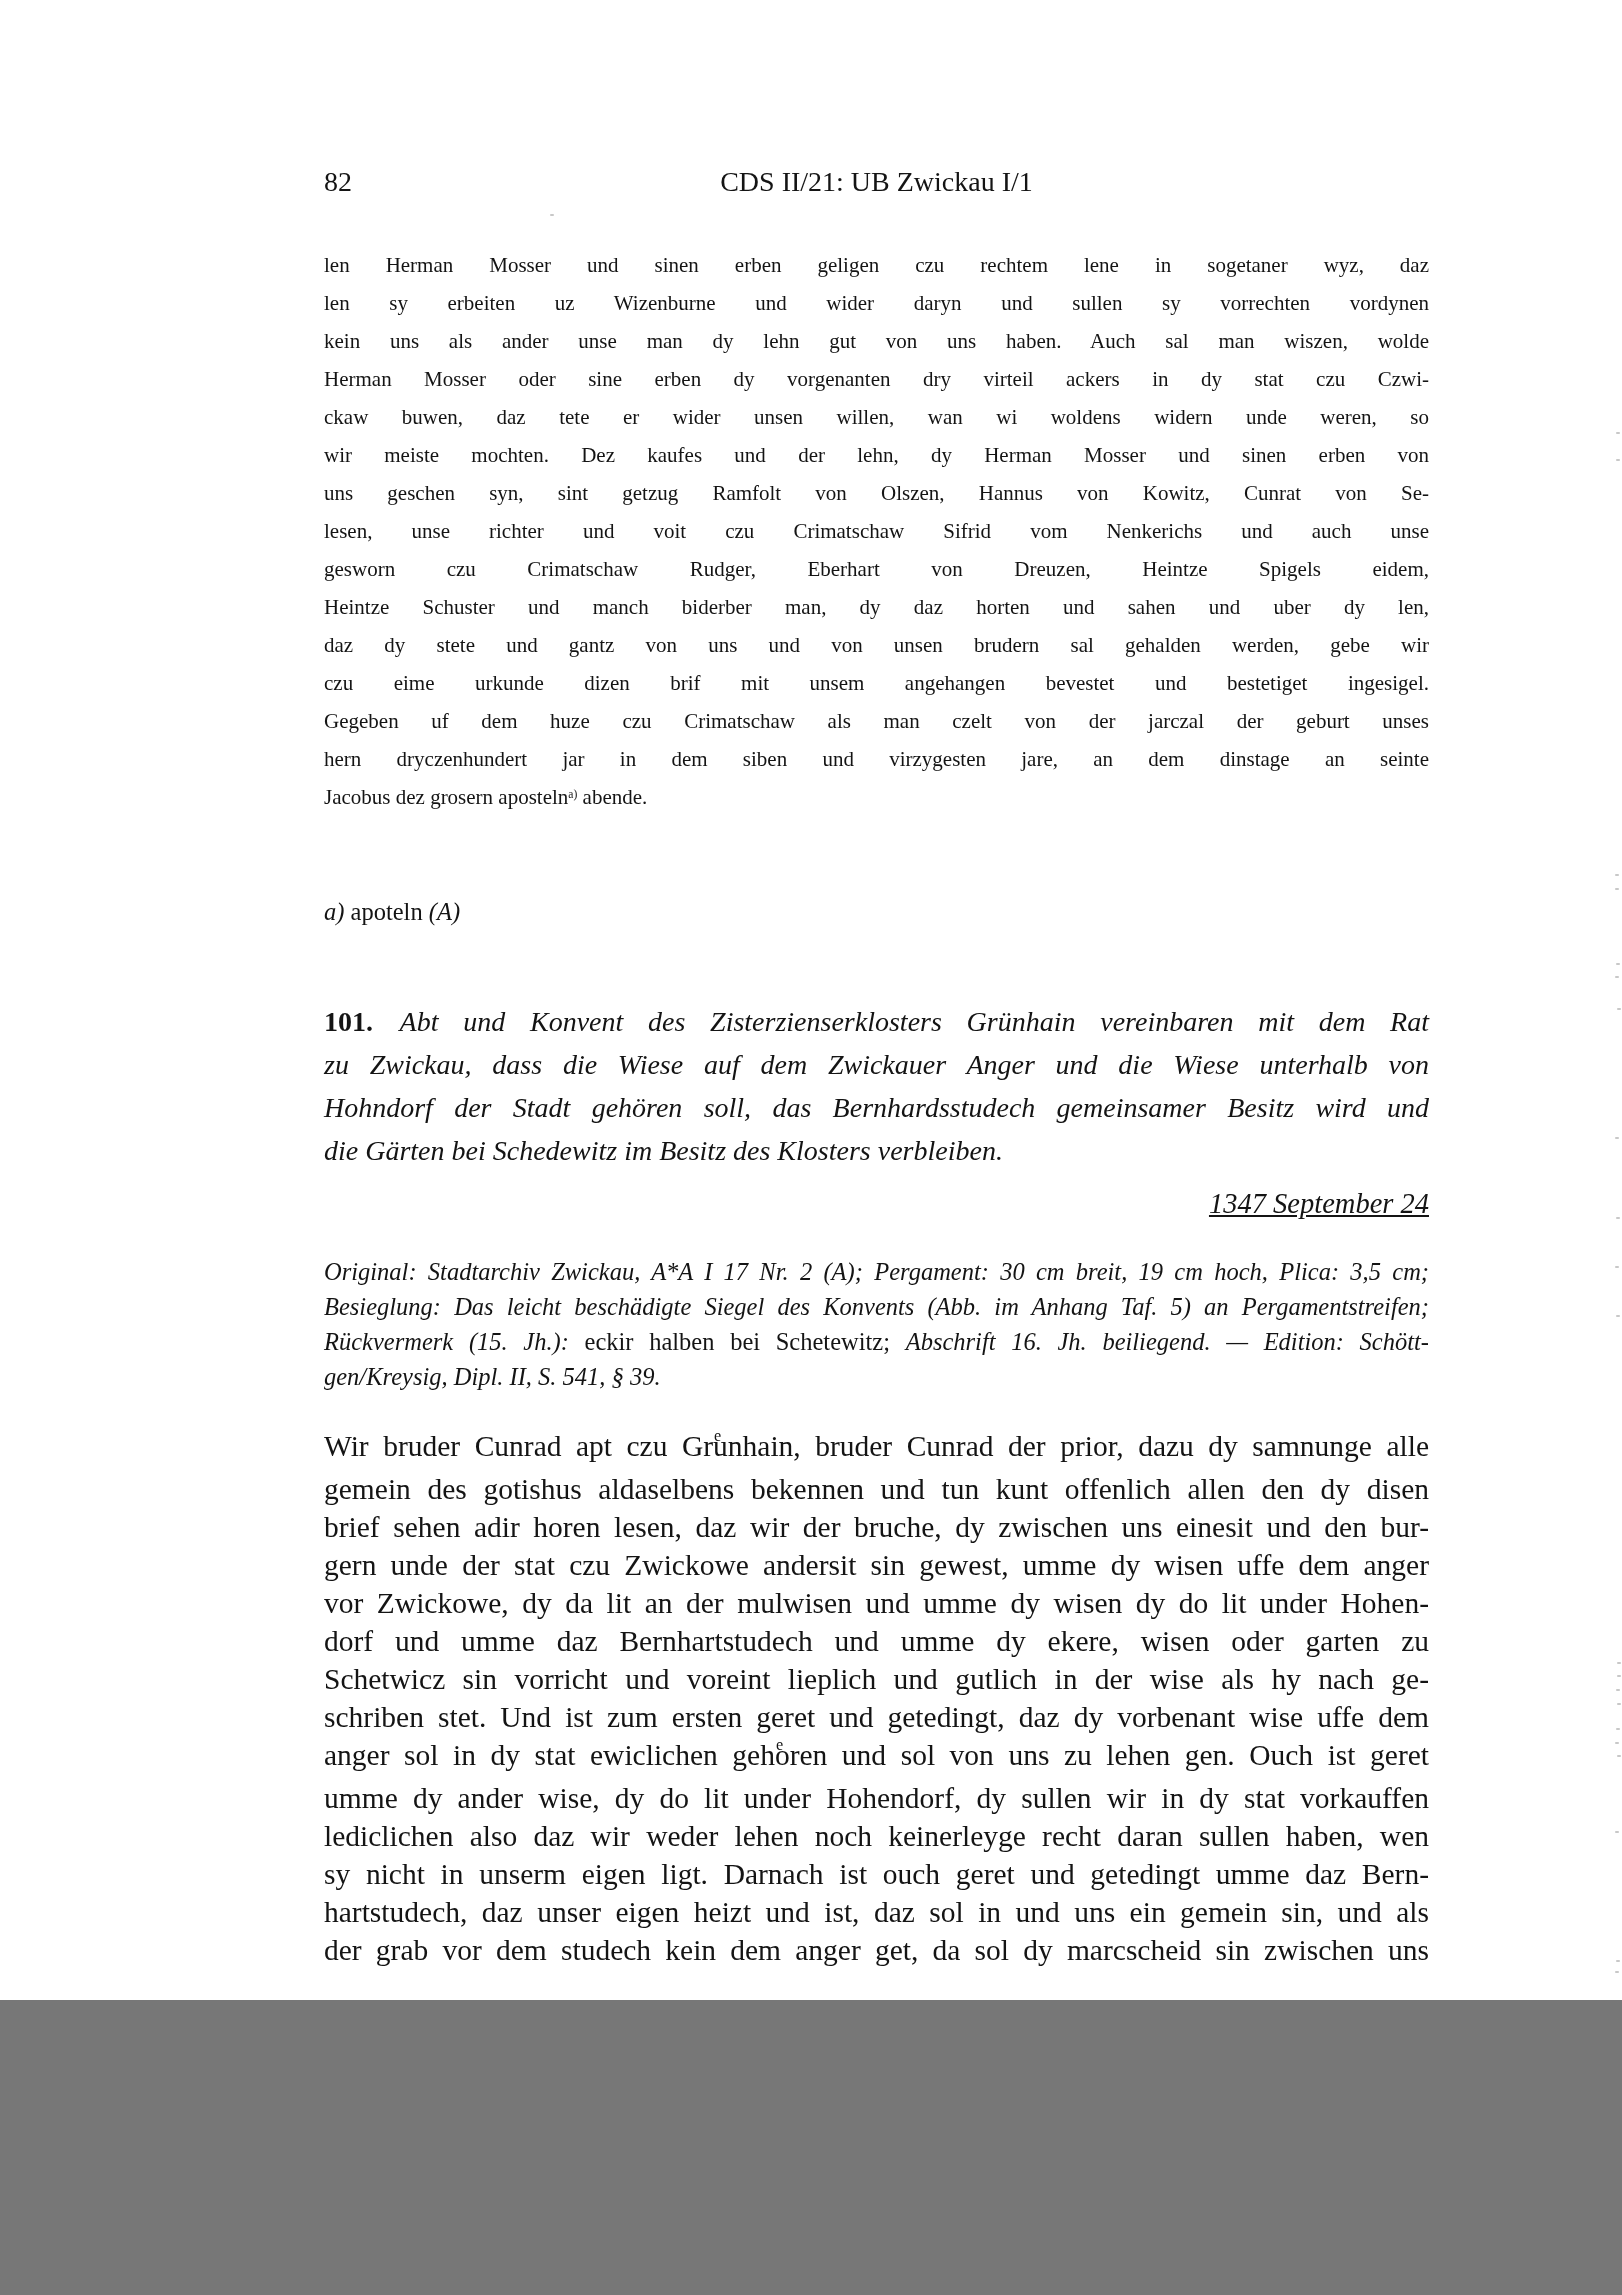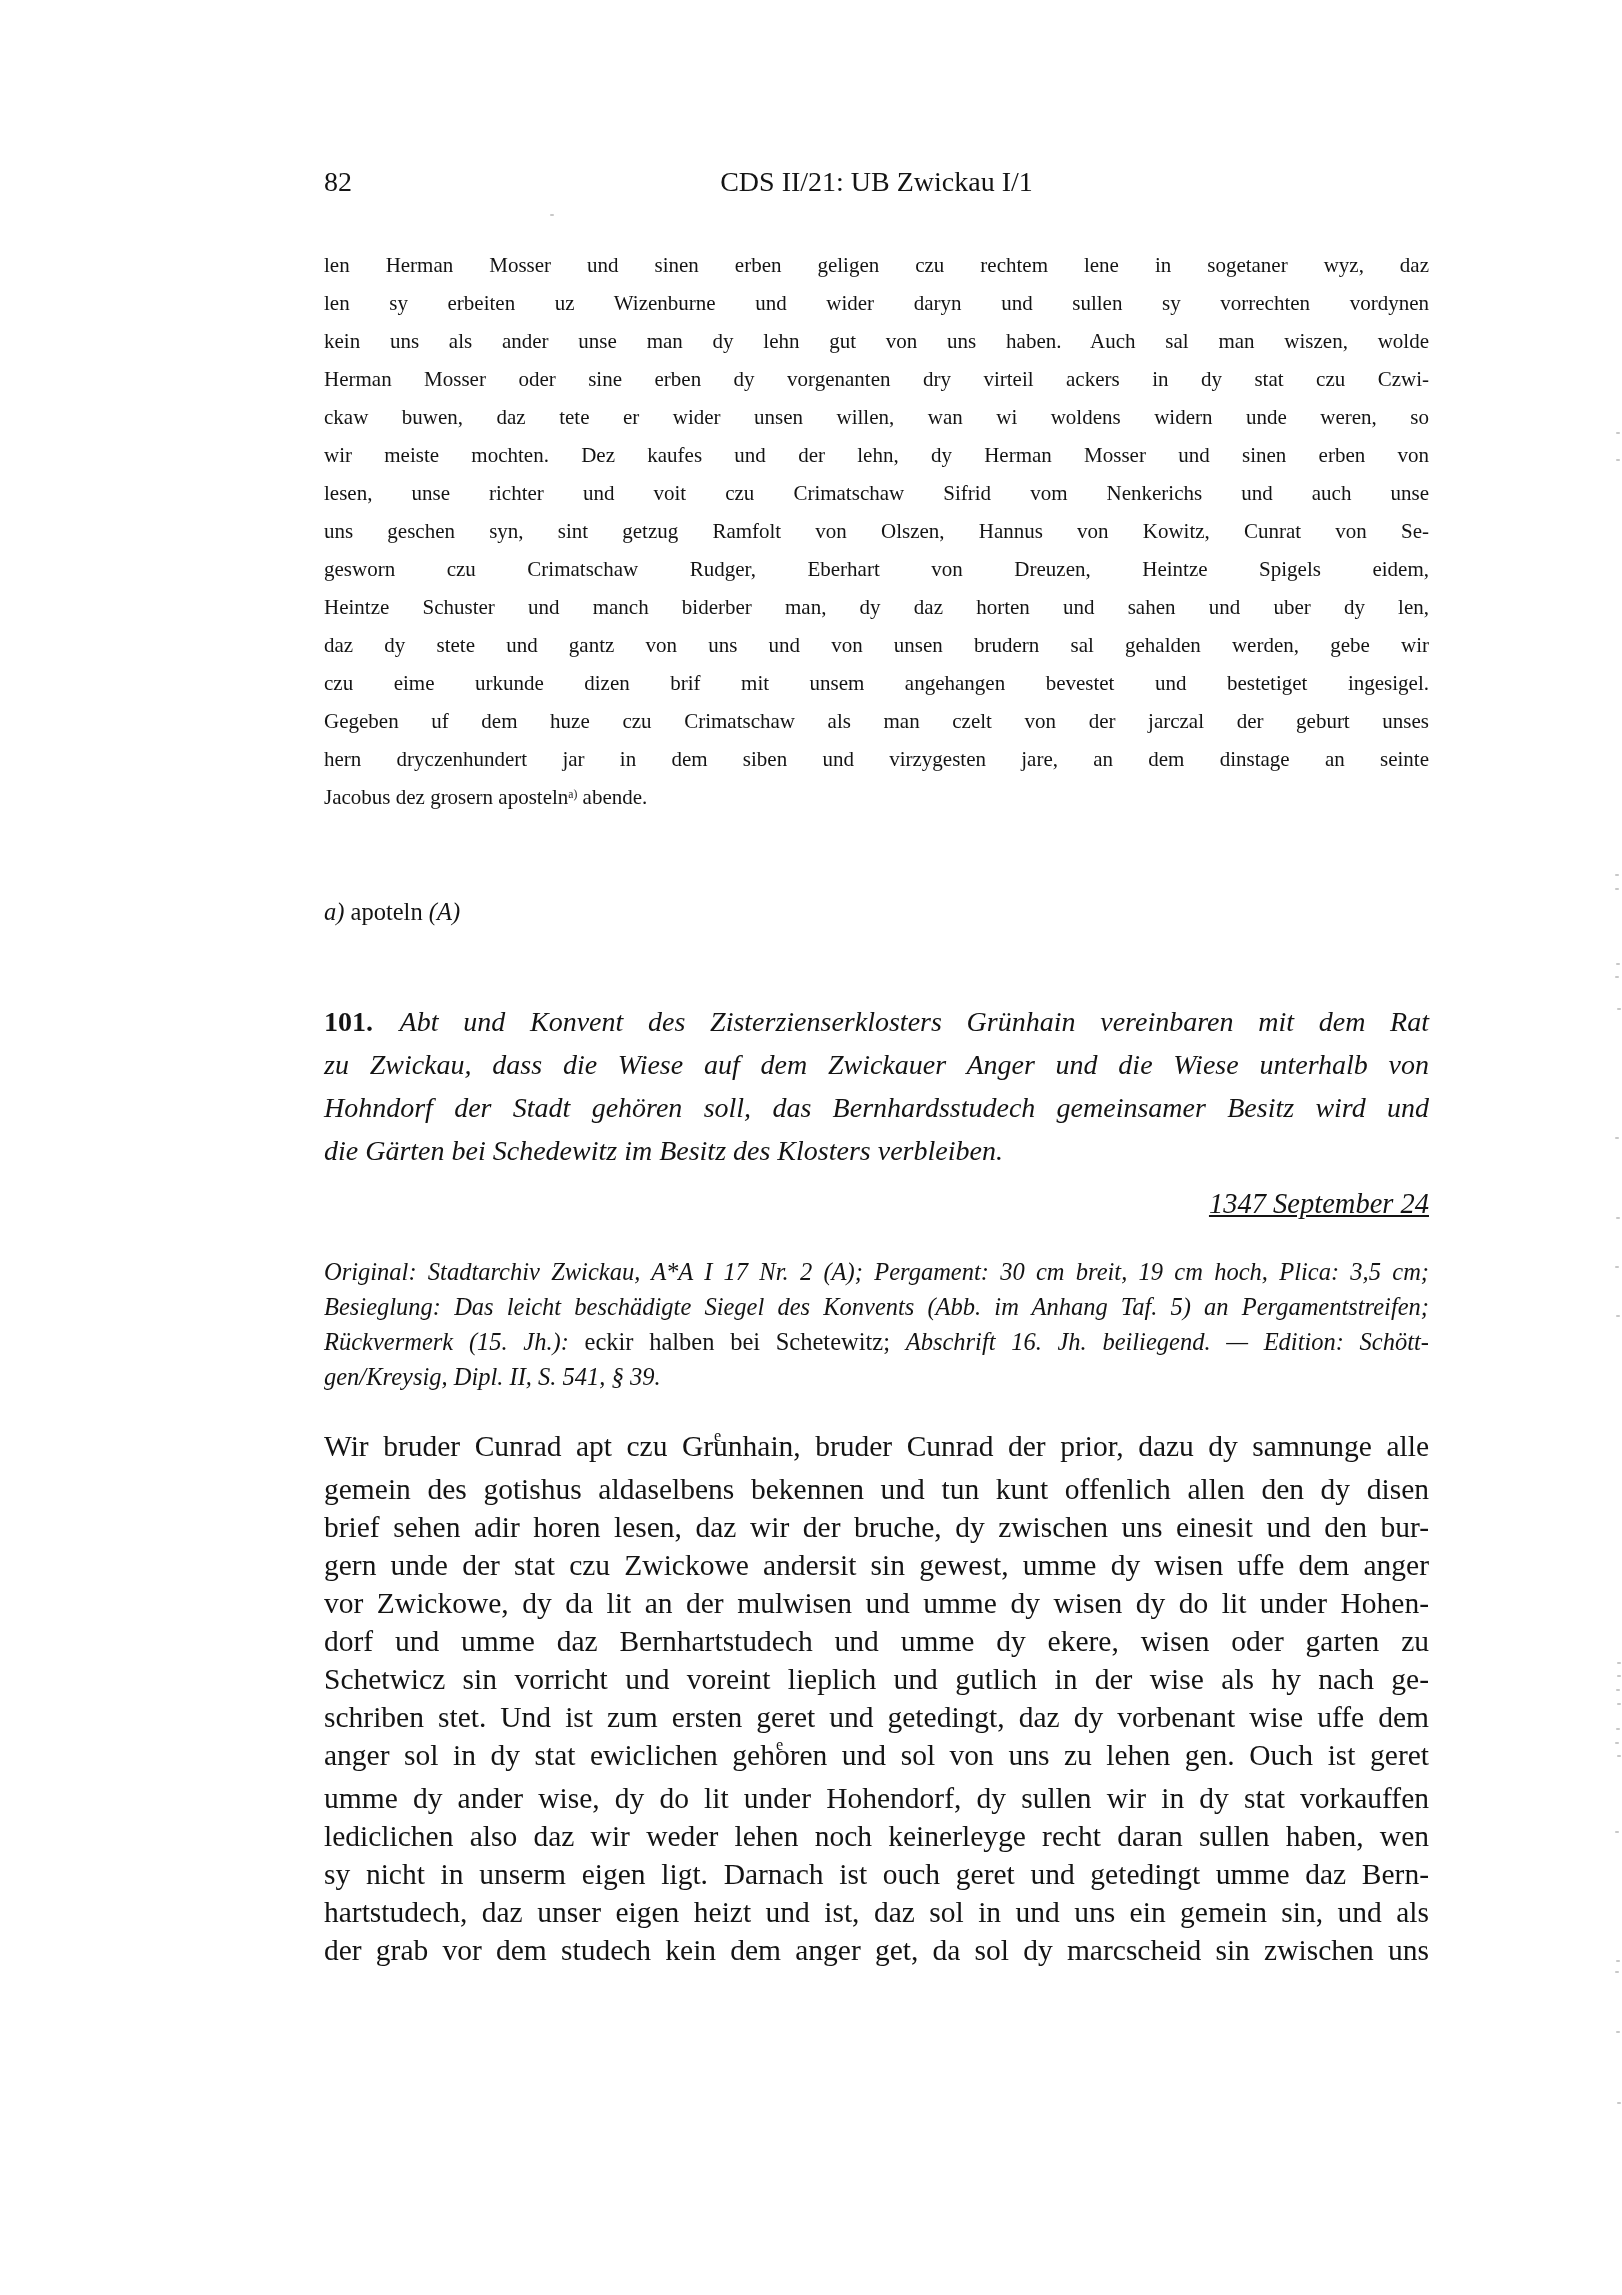--- a/index.html
+++ b/index.html
@@ -1,18 +1,18 @@
 <!DOCTYPE html>
 <html style="font-size:7.9px"><head>
 <meta charset="utf-8">
 <style>
   html,body{margin:0;padding:0;background:#777;}
   .page{
     position:relative;
-    width:1623px;height:2295px;
+    width:1623px;height:2000px;
     background:#ffffff;
     color:#141414;
     font-family:"Liberation Serif","DejaVu Serif",serif;
     overflow:hidden;
   }
   .abs{position:absolute;}
   
   .hdr-num{left:324px;top:165px;width:147px;font-size:28px;line-height:34px;text-align:left;}
   .hdr-title{left:324px;top:165px;width:1105px;font-size:28px;line-height:34px;text-align:center;}
   
@@ -45,22 +45,22 @@
   <div class="abs hdr-num">82</div>
   <div class="abs hdr-title">CDS II/21: UB Zwickau I/1</div>
 
   <div class="abs block par1 endleft">
       <div class="line">len Herman Mosser und sinen erben geligen czu rechtem lene in sogetaner wyz, daz</div>
       <div class="line">len sy erbeiten uz Wizenburne und wider daryn und sullen sy vorrechten vordynen</div>
       <div class="line">kein uns als ander unse man dy lehn gut von uns haben. Auch sal man wiszen, wolde</div>
       <div class="line">Herman Mosser oder sine erben dy vorgenanten dry virteil ackers in dy stat czu Czwi-</div>
       <div class="line">ckaw buwen, daz tete er wider unsen willen, wan wi woldens widern unde weren, so</div>
       <div class="line">wir meiste mochten. Dez kaufes und der lehn, dy Herman Mosser und sinen erben von</div>
+      <div class="line">uns geschen syn, sint getzug Ramfolt von Olszen, Hannus von Kowitz, Cunrat von Se-</div>
       <div class="line">lesen, unse richter und voit czu Crimatschaw Sifrid vom Nenkerichs und auch unse</div>
-      <div class="line">uns geschen syn, sint getzug Ramfolt von Olszen, Hannus von Kowitz, Cunrat von Se-</div>
       <div class="line">gesworn czu Crimatschaw Rudger, Eberhart von Dreuzen, Heintze Spigels eidem,</div>
       <div class="line">Heintze Schuster und manch biderber man, dy daz horten und sahen und uber dy len,</div>
       <div class="line">daz dy stete und gantz von uns und von unsen brudern sal gehalden werden, gebe wir</div>
       <div class="line">czu eime urkunde dizen brif mit unsem angehangen bevestet und bestetiget ingesigel.</div>
       <div class="line">Gegeben uf dem huze czu Crimatschaw als man czelt von der jarczal der geburt unses</div>
       <div class="line">hern dryczenhundert jar in dem siben und virzygesten jare, an dem dinstage an seinte</div>
       <div class="line"><span>Jacobus dez grosern aposteln</span><span class="seg-sup">a)</span><span> abende.</span></div>
     </div>
 
   <div class="abs block fnote noj">

